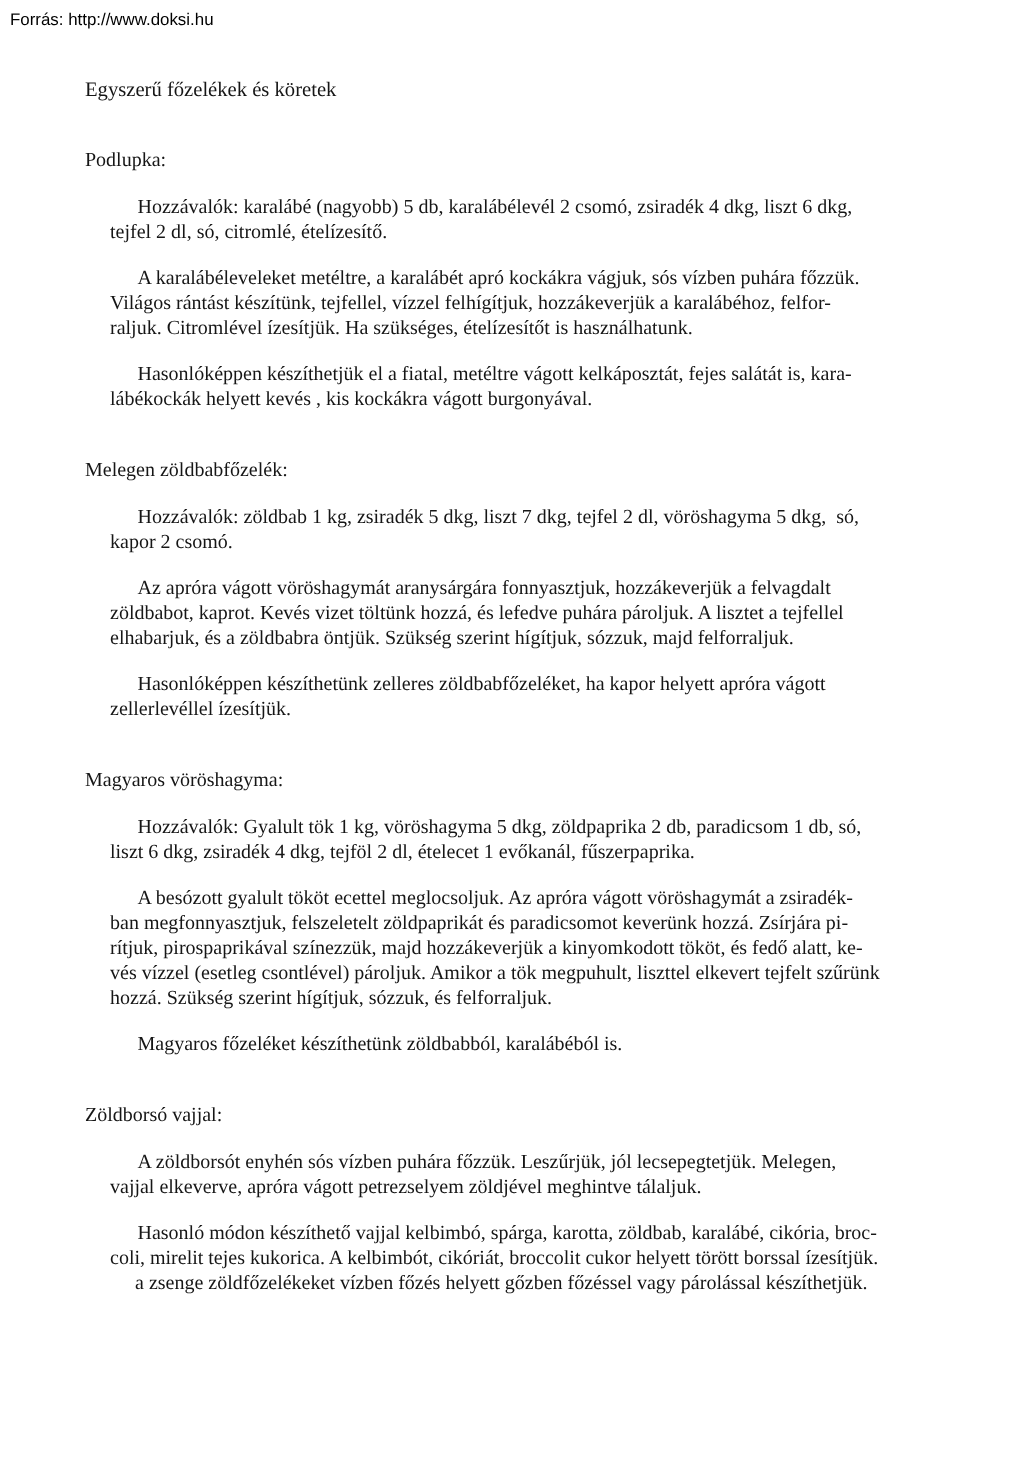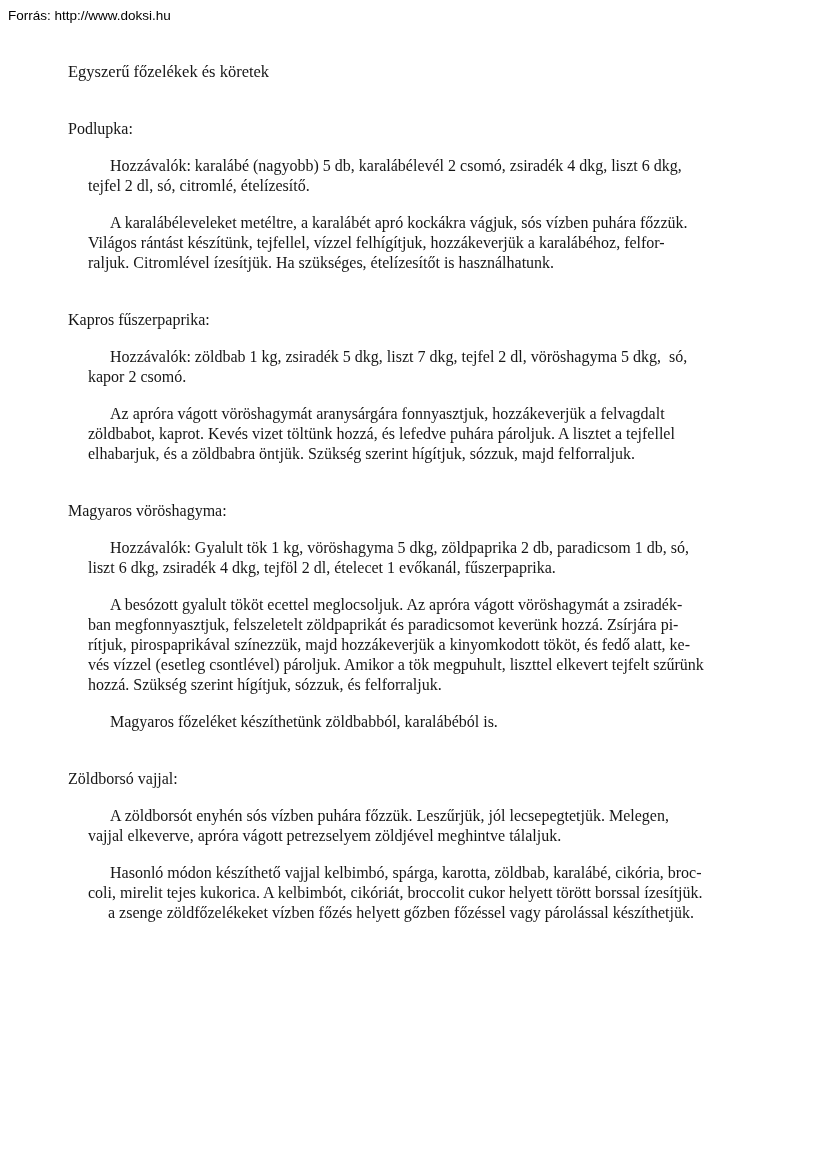--- a/index.html
+++ b/index.html
@@ -67,29 +67,33 @@
 
     <div class="doc-title">Egyszerű főzelékek és köretek</div>
 
     <div class="section">
       <div class="heading">Podlupka:</div>
       <p class="para">Hozzávalók: karalábé (nagyobb) 5 db, karalábélevél 2 csomó, zsiradék 4 dkg, liszt 6 dkg,
 tejfel 2 dl, só, citromlé, ételízesítő.</p>
       <p class="para">A karalábéleveleket metéltre, a karalábét apró kockákra vágjuk, sós vízben puhára főzzük.
 Világos rántást készítünk, tejfellel, vízzel felhígítjuk, hozzákeverjük a karalábéhoz, felfor-
 raljuk. Citromlével ízesítjük. Ha szükséges, ételízesítőt is használhatunk.</p>
+      <p class="para">Hasonlóképpen készíthetjük el a fiatal, metéltre vágott kelkáposztát, fejes salátát is, kara-
+lábékockák helyett kevés , kis kockákra vágott burgonyával.</p>
     </div>
 
     <div class="section">
-      <div class="heading">Kapros fűszerpaprika:</div>
+      <div class="heading">Melegen zöldbabfőzelék:</div>
       <p class="para">Hozzávalók: zöldbab 1 kg, zsiradék 5 dkg, liszt 7 dkg, tejfel 2 dl, vöröshagyma 5 dkg,  só,
 kapor 2 csomó.</p>
       <p class="para">Az apróra vágott vöröshagymát aranysárgára fonnyasztjuk, hozzákeverjük a felvagdalt
 zöldbabot, kaprot. Kevés vizet töltünk hozzá, és lefedve puhára pároljuk. A lisztet a tejfellel
 elhabarjuk, és a zöldbabra öntjük. Szükség szerint hígítjuk, sózzuk, majd felforraljuk.</p>
+      <p class="para">Hasonlóképpen készíthetünk zelleres zöldbabfőzeléket, ha kapor helyett apróra vágott
+zellerlevéllel ízesítjük.</p>
     </div>
 
     <div class="section">
       <div class="heading">Magyaros vöröshagyma:</div>
       <p class="para">Hozzávalók: Gyalult tök 1 kg, vöröshagyma 5 dkg, zöldpaprika 2 db, paradicsom 1 db, só,
 liszt 6 dkg, zsiradék 4 dkg, tejföl 2 dl, ételecet 1 evőkanál, fűszerpaprika.</p>
       <p class="para">A besózott gyalult tököt ecettel meglocsoljuk. Az apróra vágott vöröshagymát a zsiradék-
 ban megfonnyasztjuk, felszeletelt zöldpaprikát és paradicsomot keverünk hozzá. Zsírjára pi-
 rítjuk, pirospaprikával színezzük, majd hozzákeverjük a kinyomkodott tököt, és fedő alatt, ke-
 vés vízzel (esetleg csontlével) pároljuk. Amikor a tök megpuhult, liszttel elkevert tejfelt szűrünk

